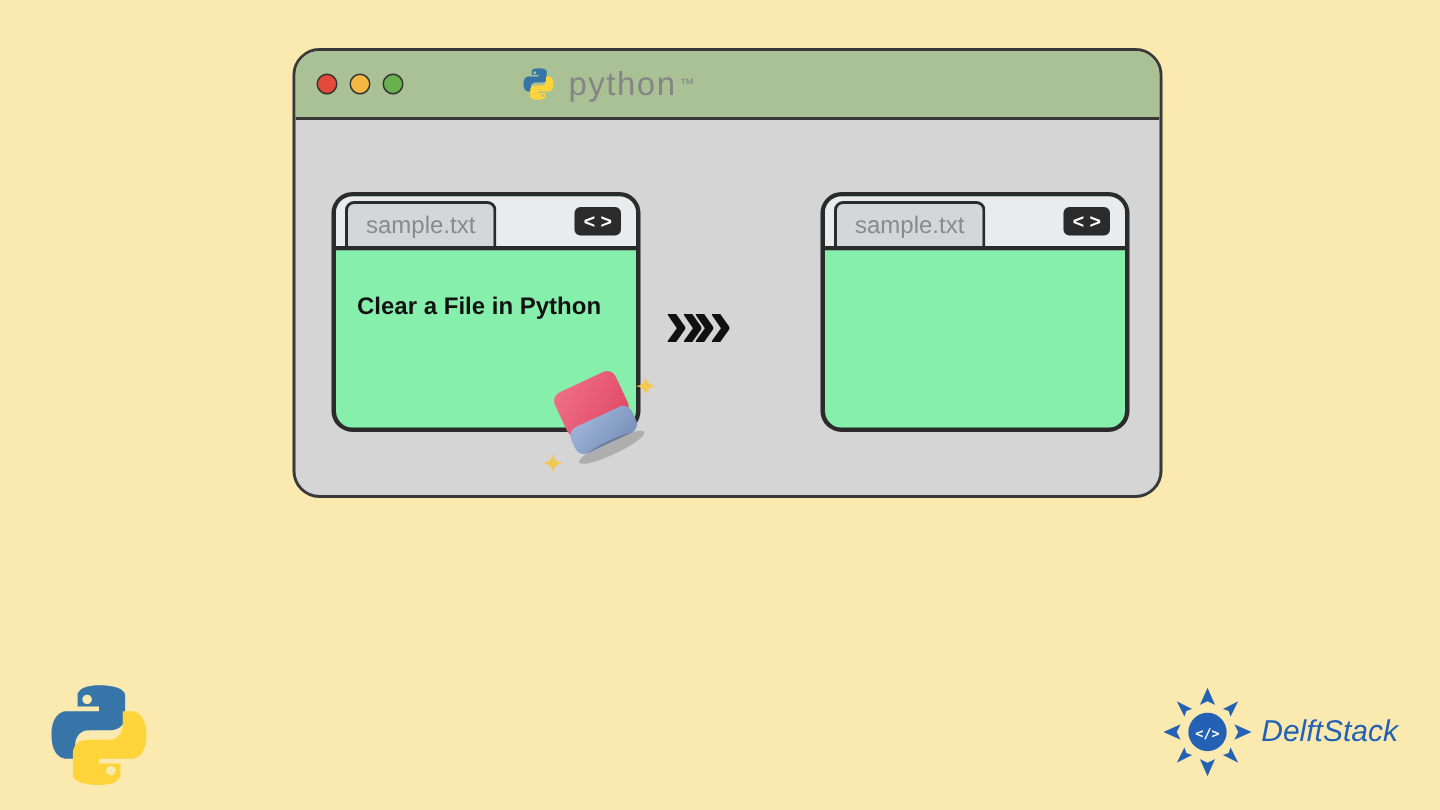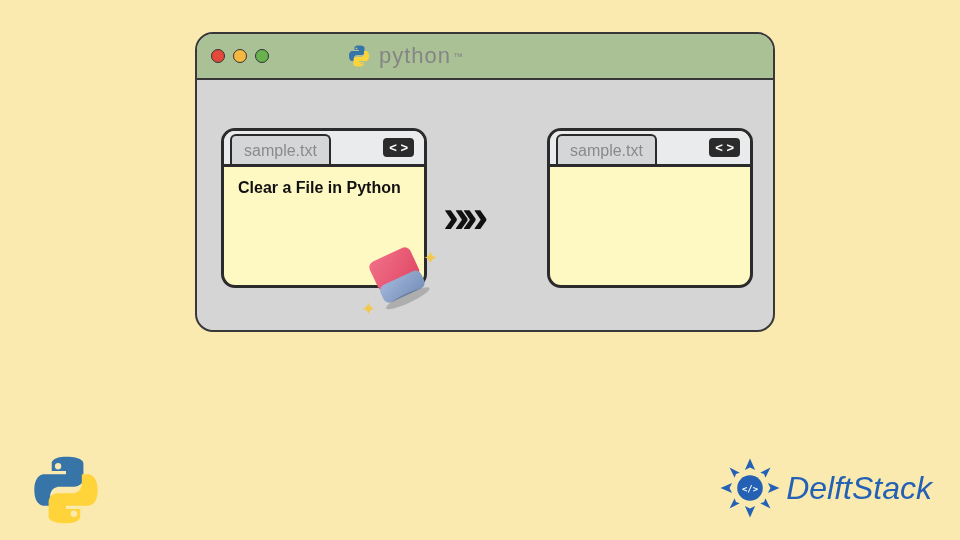--- a/index.html
+++ b/index.html
@@ -57,21 +57,21 @@
       margin-right: 8px;
     }
     .main-body {
       position: relative;
       height: calc(100% - 46px);
     }
     .file-panel {
       position: absolute;
       width: 206px;
       height: 160px;
-      background: #fef9c3;
+      background: #86efac;
       border: 3px solid #2b2b2b;
       border-radius: 14px;
       overflow: visible;
     }
     .file-panel.left {
       left: 24px;
       top: 48px;
     }
     .file-panel.right {
       left: 350px;
@@ -103,21 +103,21 @@
       color: #fff;
       font-size: 13px;
       font-weight: bold;
     }
     .file-corner-bg {
       background: #2b2b2b;
       padding: 2px 6px;
       border-radius: 4px;
     }
     .file-content {
-      padding: 10px 14px;
+      padding: 27px 14px;
       font-size: 16px;
       font-weight: bold;
       color: #111;
       line-height: 1.35;
     }
     .arrow {
       position: absolute;
       left: 246px;
       top: 108px;
       font-size: 48px;
@@ -152,21 +152,21 @@
       right: 28px;
       bottom: 20px;
       display: flex;
       align-items: center;
     }
     .delft-logo {
       width: 64px;
       height: 64px;
     }
     .delft-text {
-      font-size: 32px;
+      font-size: 20px;
       color: #2461b5;
       font-weight: 500;
       font-style: italic;
       margin-left: 4px;
     }
   </style>
 </head>
 <body>
 
 <div class="main-window">

